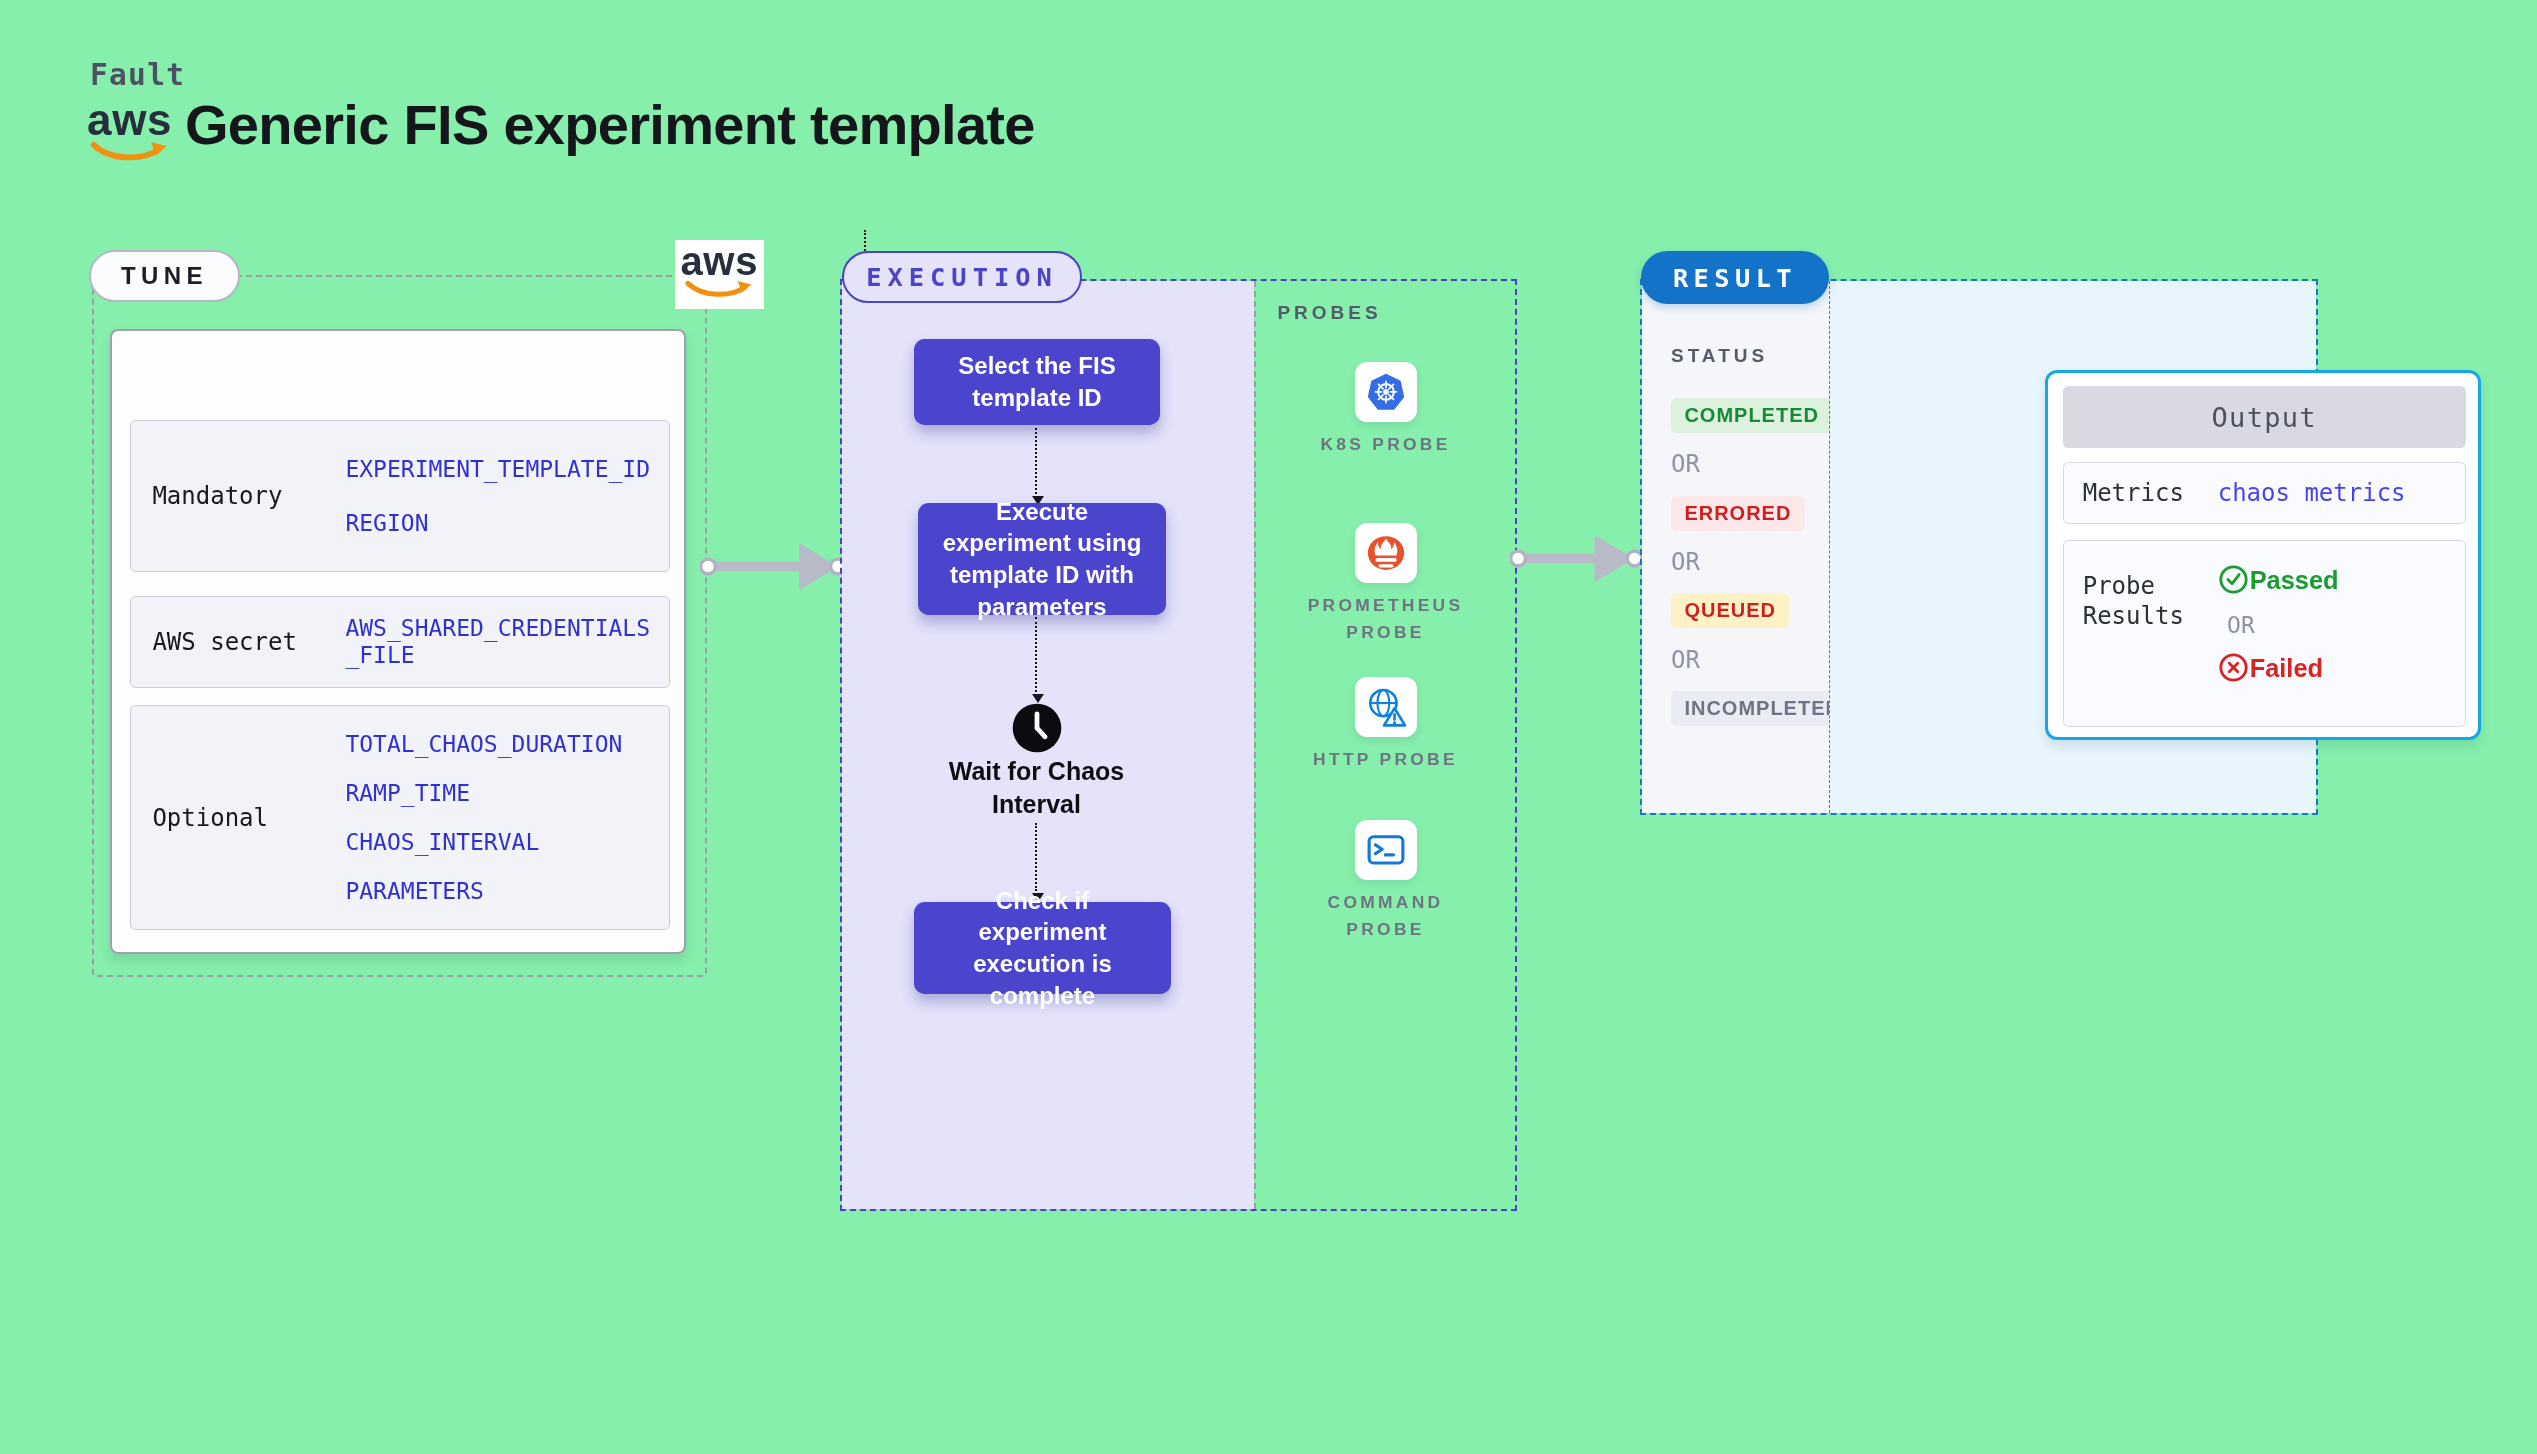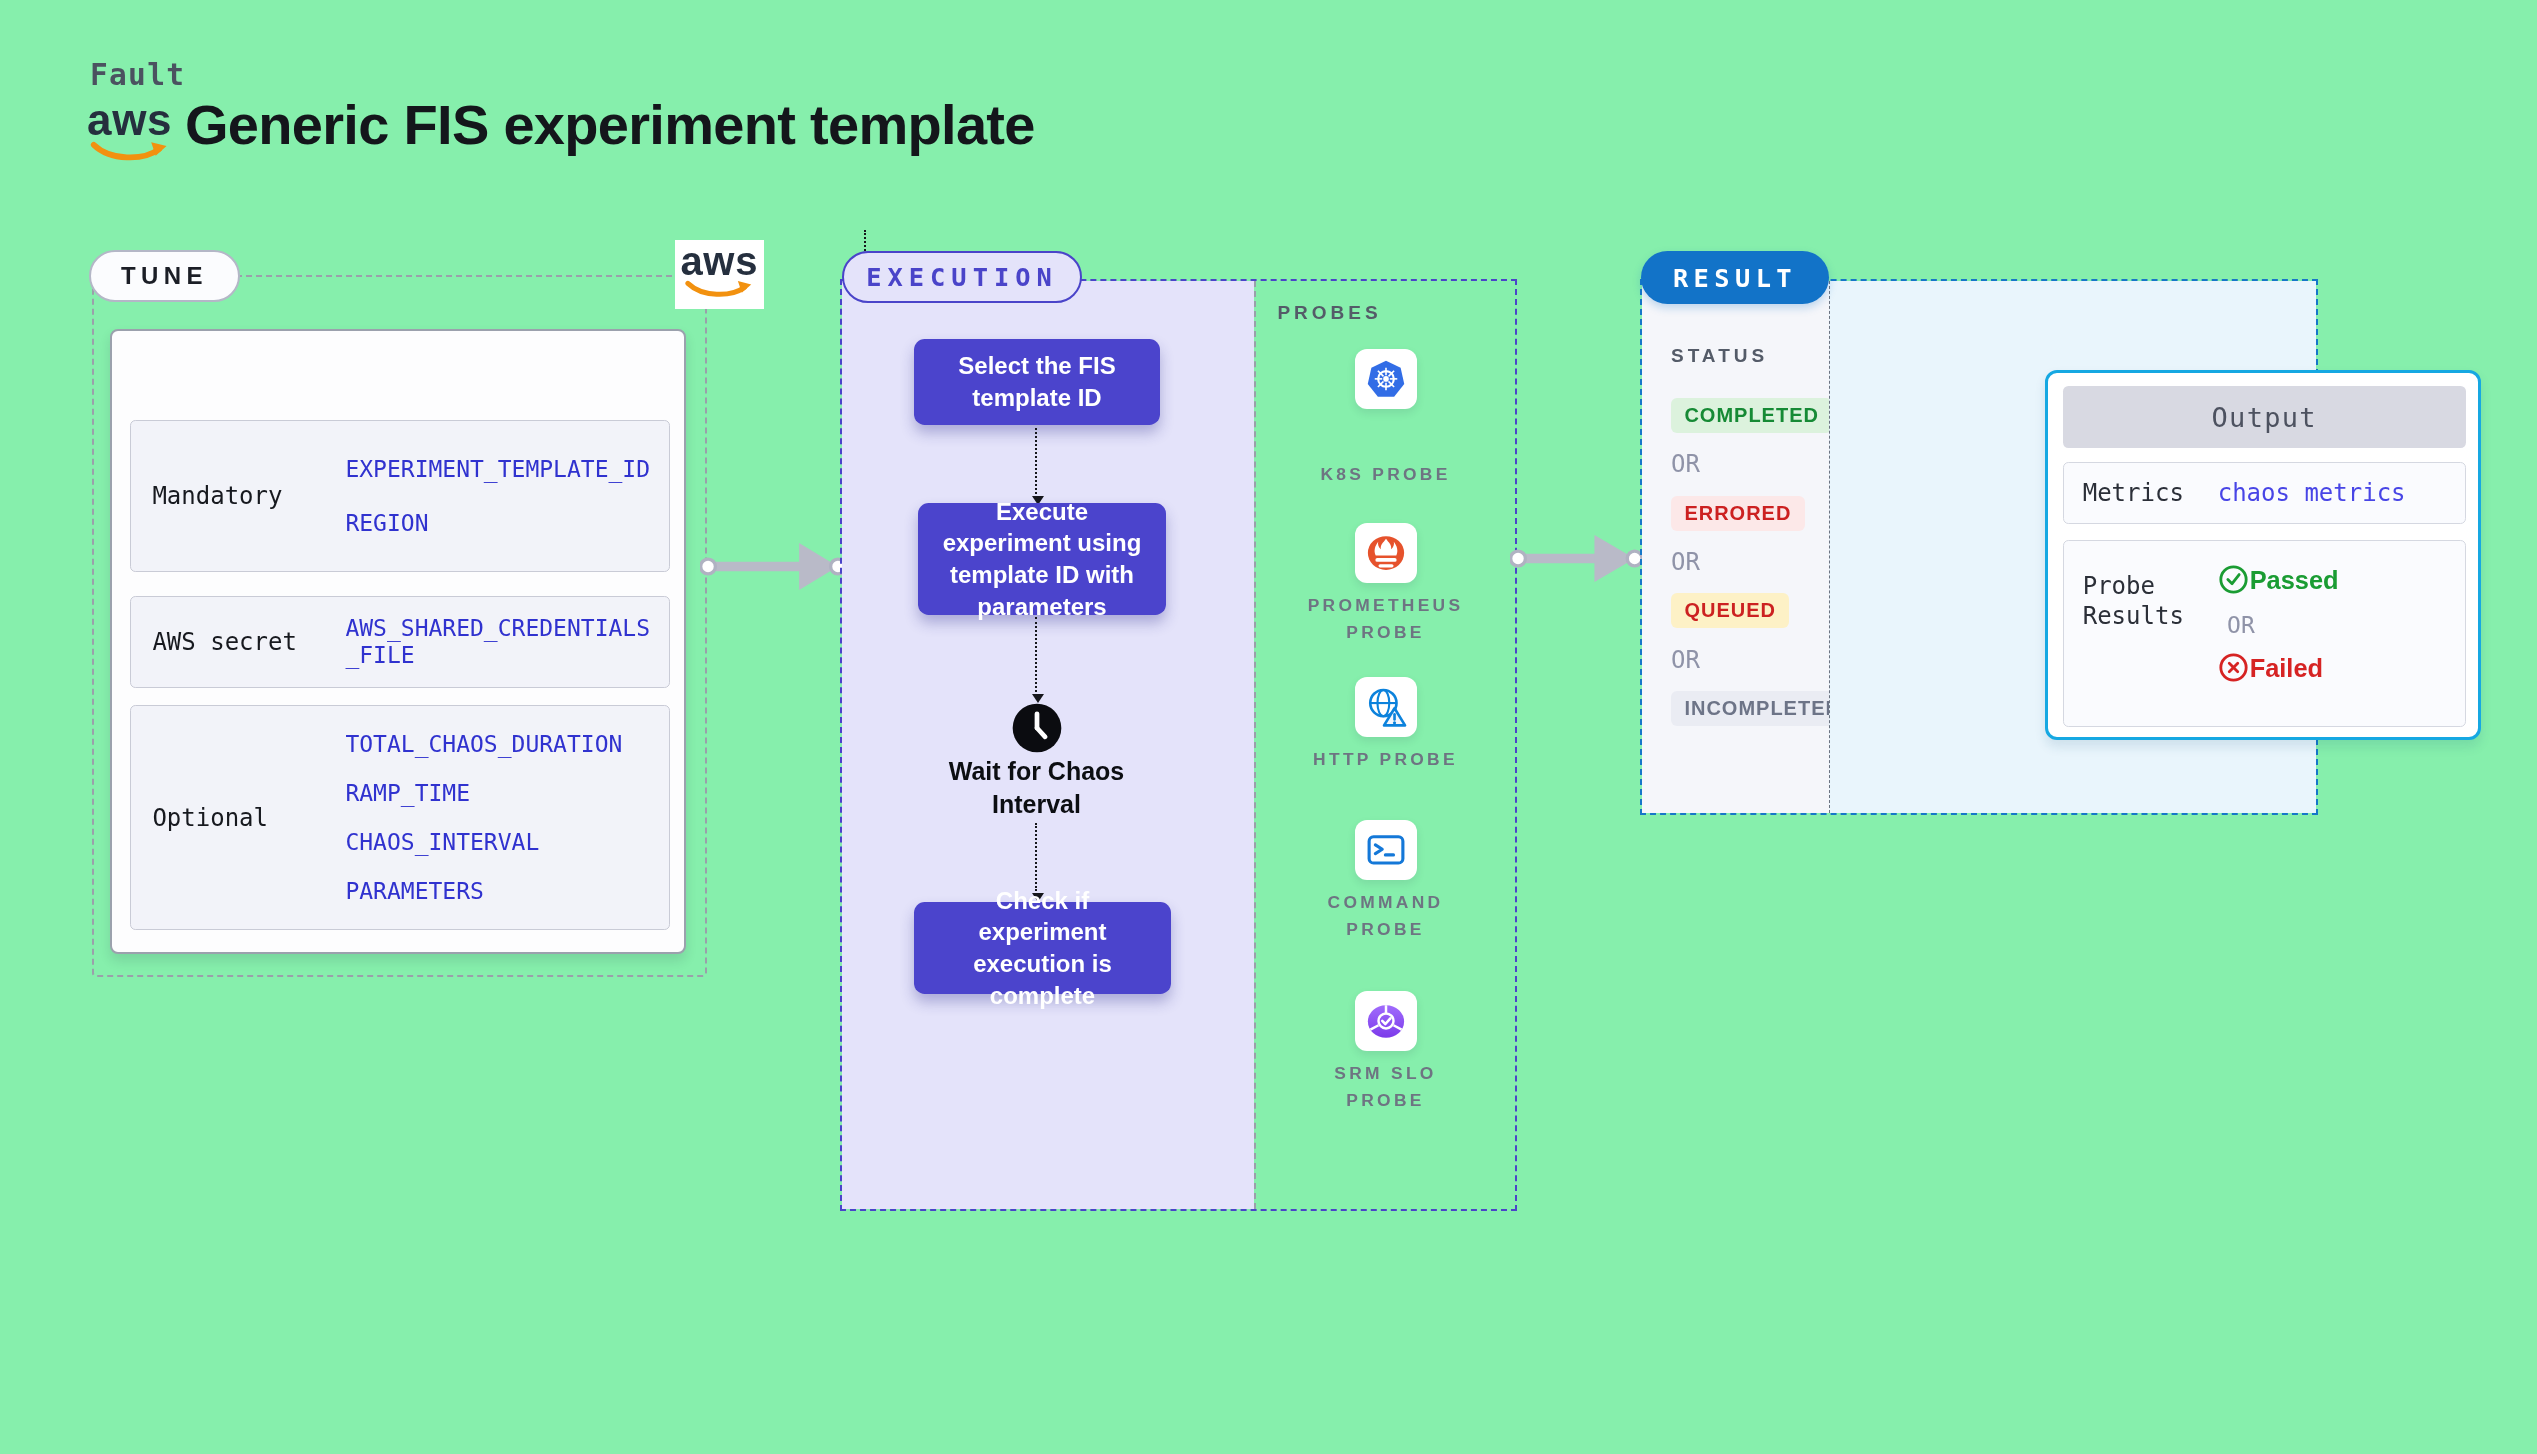--- a/index.html
+++ b/index.html
@@ -245,21 +245,21 @@
             <circle cx="45" cy="40" r="3" fill="#ffffff"></circle>
           </svg>
         </span>
         <span>Check if experiment execution is complete</span>
       </div>
     </div>
 
     <div id="probes-panel">
       <div class="panel-caption" style="position:absolute; left:21.4px; top:21.4px;">PROBES</div>
 
-      <div class="probe-item" style="top:68px;gap:43px;">
+      <div class="probe-item" style="top:81px;">
         <div class="probe-card">
           <svg width="40" height="39" viewBox="0 0 64 62">
             <polygon points="32,1 55.4,12.3 61.2,38 45,58.7 19,58.7 2.8,38 8.6,12.3" fill="#326de6"></polygon>
             <circle cx="32" cy="30" r="12.5" fill="none" stroke="#ffffff" stroke-width="3.4"></circle>
             <g stroke="#ffffff" stroke-width="2.6">
               <line x1="32" y1="12" x2="32" y2="24"></line>
                 <line x1="32" y1="36" x2="32" y2="48"></line>
               <line x1="14" y1="30" x2="26" y2="30"></line>
                 <line x1="38" y1="30" x2="50" y2="30"></line>
               <line x1="19" y1="17" x2="28" y2="26"></line>
@@ -303,39 +303,20 @@
         <div class="probe-card">
           <svg width="40" height="39" viewBox="0 0 64 62">
             <rect x="5" y="9" width="54" height="42" rx="7" fill="none" stroke="#1478d8" stroke-width="5"></rect>
             <polyline points="15,22 26,29 15,36" fill="none" stroke="#1478d8" stroke-width="5" stroke-linecap="round" stroke-linejoin="round"></polyline>
             <line x1="31" y1="38" x2="44" y2="38" stroke="#1478d8" stroke-width="5" stroke-linecap="round"></line>
           </svg>
         </div>
         <div class="probe-label">COMMAND PROBE</div>
       </div>
 
-      <div class="probe-item" style="top:710px;">
-        <div class="probe-card">
-          <svg width="40" height="39" viewBox="0 0 64 62">
-            <defs>
-              <linearGradient id="sloGrad" x1="0" y1="0" x2="0" y2="1">
-                <stop offset="0" stop-color="#a06bfc"></stop>
-                  <stop offset="1" stop-color="#7c3bea"></stop>
-              </linearGradient>
-            </defs>
-            <ellipse cx="32" cy="31" rx="29" ry="26" fill="url(#sloGrad)"></ellipse>
-            <line x1="32" y1="5" x2="32" y2="19" stroke="#ffffff" stroke-width="4"></line>
-            <line x1="7" y1="44" x2="20" y2="37" stroke="#ffffff" stroke-width="4"></line>
-            <line x1="57" y1="44" x2="44" y2="37" stroke="#ffffff" stroke-width="4"></line>
-            <circle cx="32" cy="30" r="12" fill="none" stroke="#ffffff" stroke-width="4"></circle>
-            <path d="M26 30 L31 35 L39 26" fill="none" stroke="#ffffff" stroke-width="4.2" stroke-linecap="round" stroke-linejoin="round"></path>
-          </svg>
-        </div>
-        <div class="probe-label">SRM SLO PROBE</div>
-      </div>
     </div>
   </div>
   <div class="pill" id="execution-badge">EXECUTION</div>
 
   <div class="harrow" style="left:1510px; top:527px;">
     <svg width="134" height="63" viewBox="0 0 200 94">
       <line x1="14" y1="47" x2="132" y2="47" stroke="#b9bac8" stroke-width="14"></line>
       <polygon points="126,12 186,47 126,82" fill="#b9bac8"></polygon>
       <circle cx="12" cy="47" r="11" fill="#ffffff" stroke="#b0b2c2" stroke-width="5"></circle>
       <circle cx="186" cy="47" r="11" fill="#ffffff" stroke="#b0b2c2" stroke-width="5"></circle>

